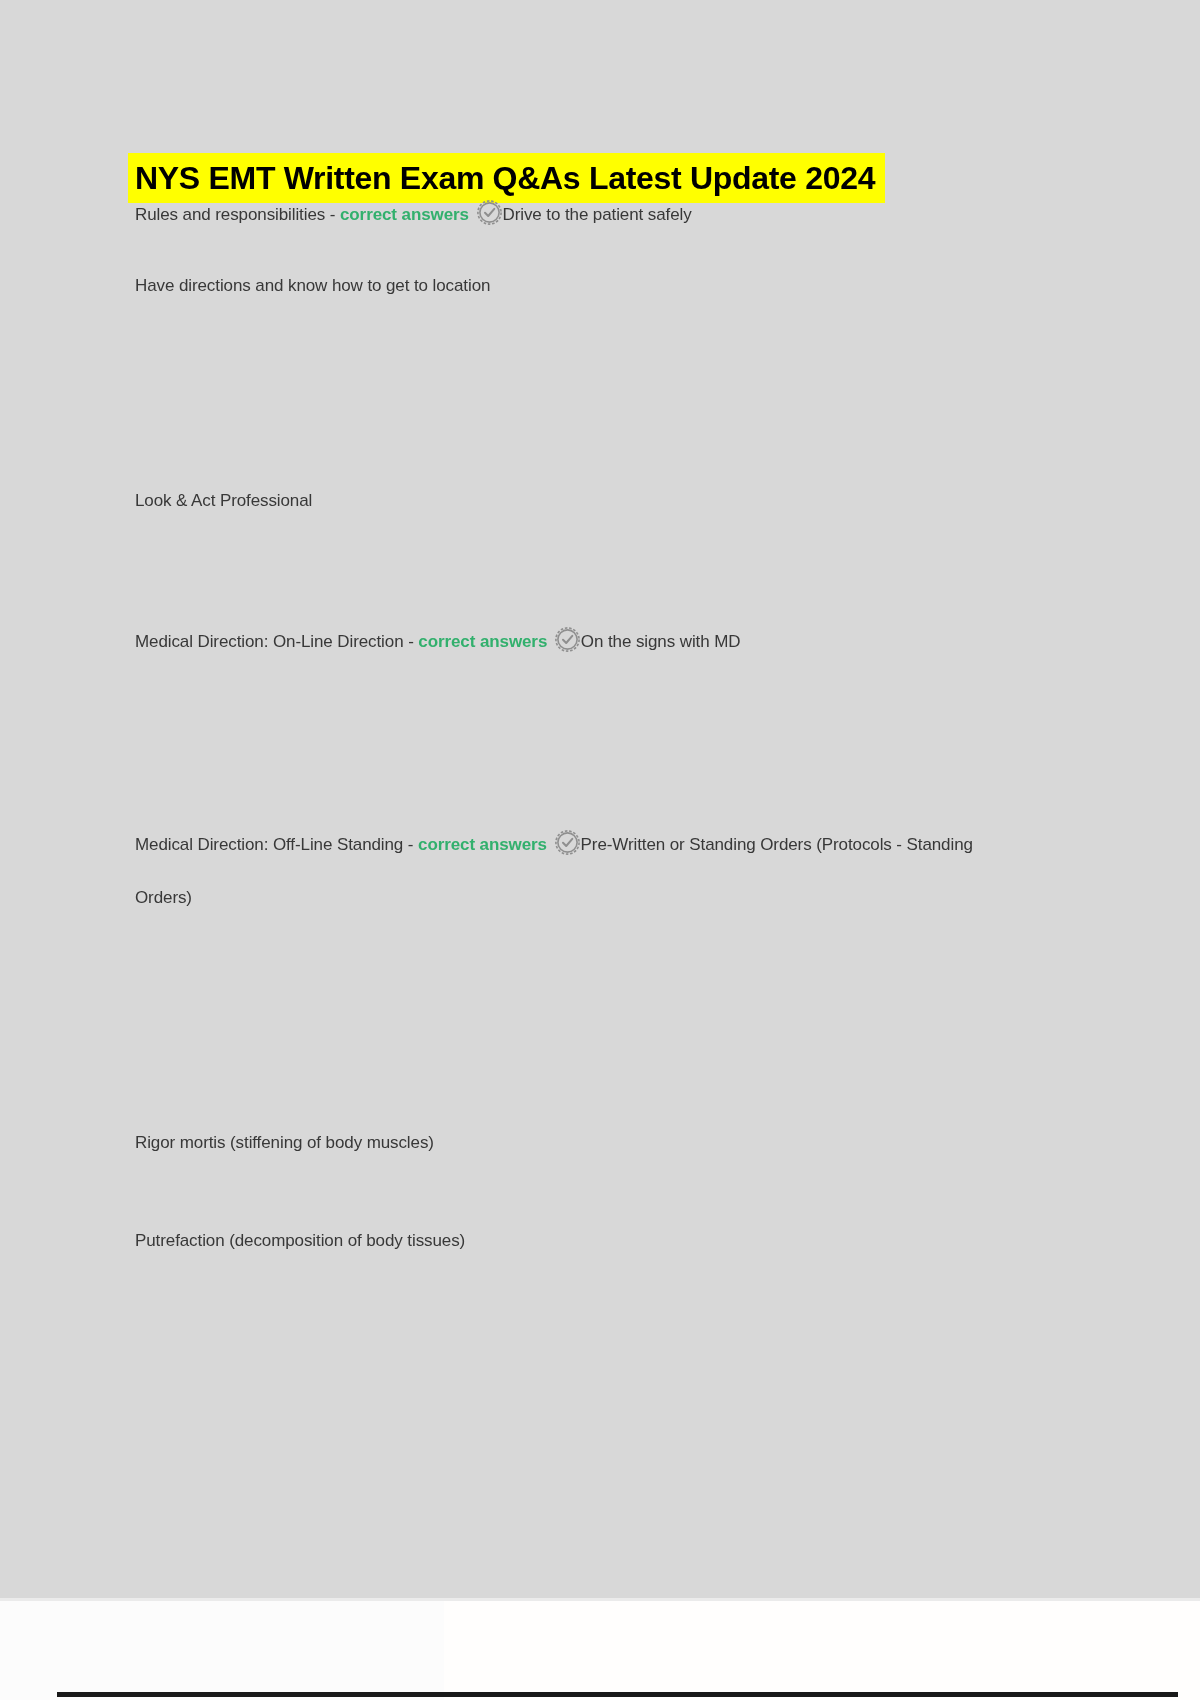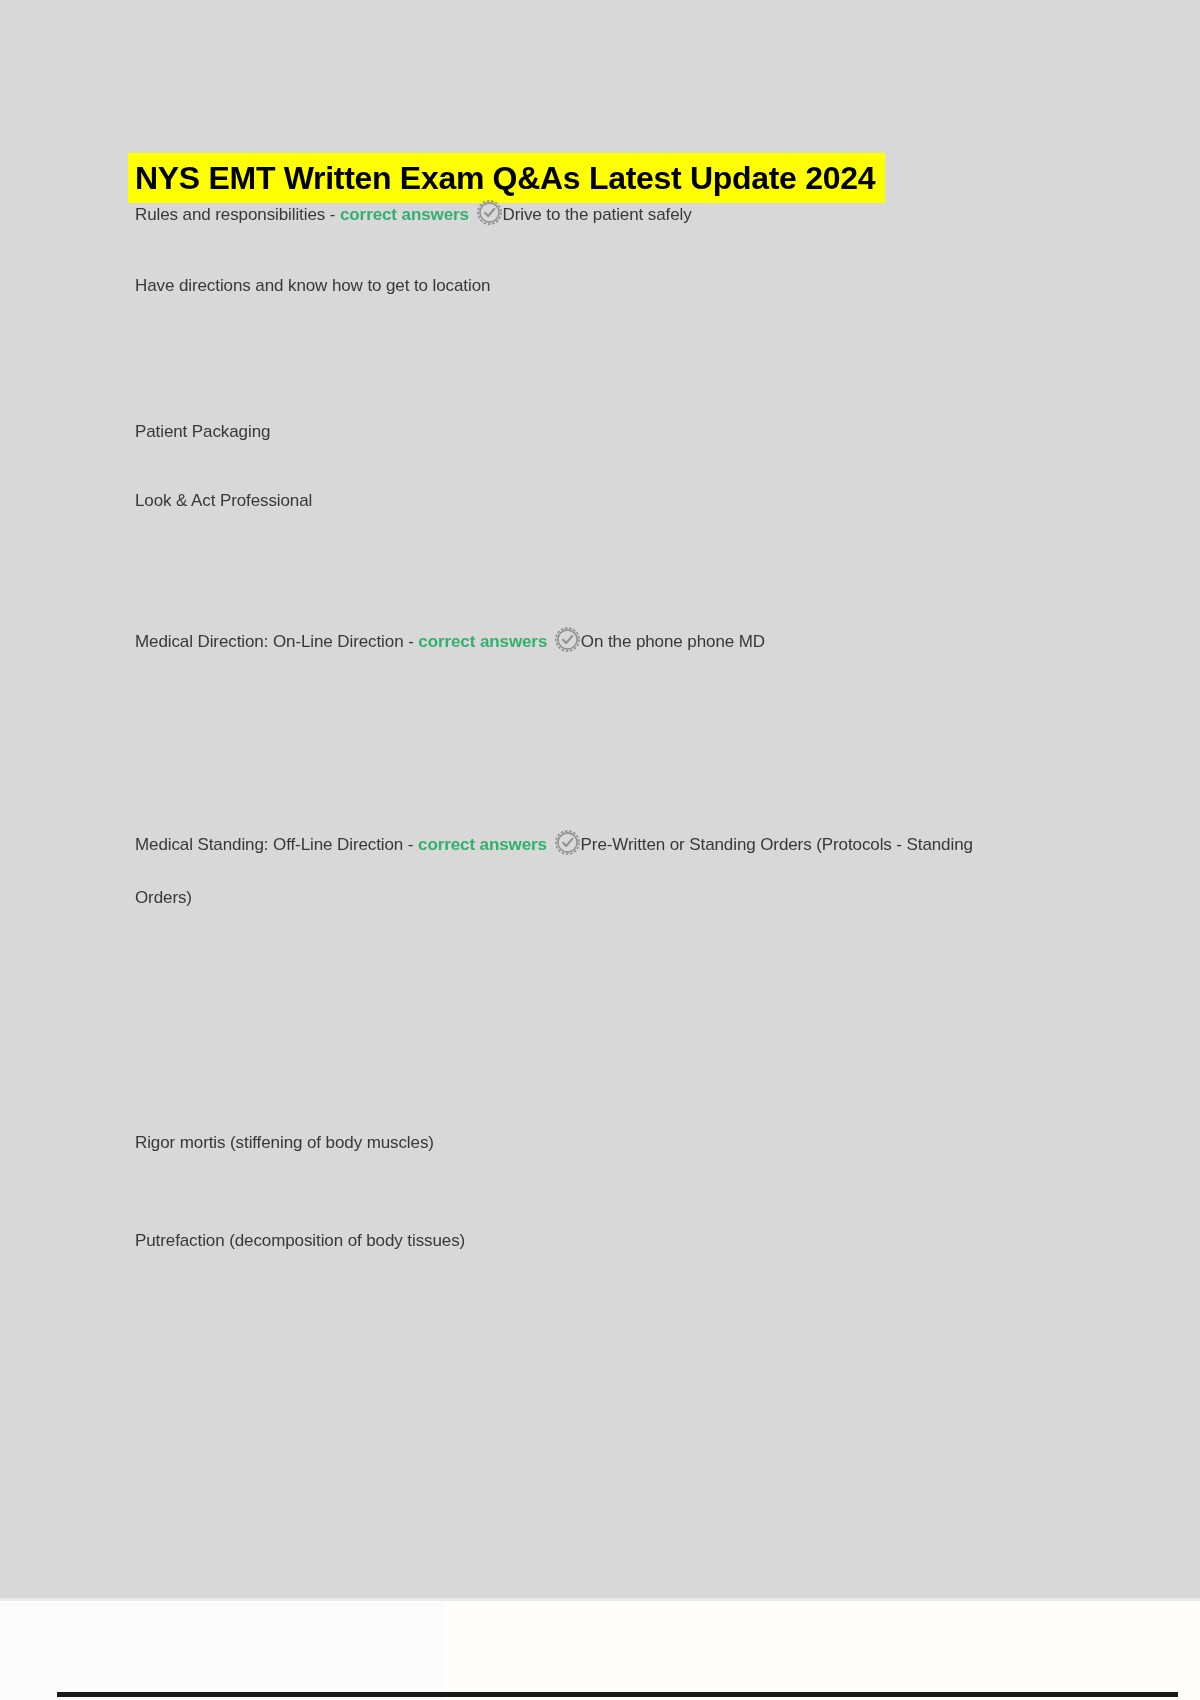--- a/index.html
+++ b/index.html
@@ -102,39 +102,36 @@
     <span class="check"><svg viewBox="0 0 27 27">
           <circle cx="13.5" cy="13.5" r="11.6" fill="none" stroke="#8f8f8f" stroke-width="1.6" stroke-dasharray="2.6 1.7"></circle>
           <circle cx="13.5" cy="13.5" r="9.6" fill="none" stroke="#8f8f8f" stroke-width="1.6"></circle>
           <path d="M9 13.8 L12.2 17 L18.3 9.8" fill="none" stroke="#8f8f8f" stroke-width="2" stroke-linecap="round" stroke-linejoin="round"></path>
         </svg></span><span>Drive to the patient safely</span>
   </div>
 
   <div class="tblock" style="top:259px">
     <span>Have directions and know how to get to location</span>
   </div>
-  <div class="tblock" style="top:405px">
-    <span>Patient Packaging</span>
-  </div>
   <div class="tblock" style="top:474px">
     <span>Look &amp; Act Professional</span>
   </div>
 
   <div class="tblock" style="top:615px">
     <span>Medical Direction: On-Line Direction -</span>
     <span class="green">correct answers</span>
     <span class="check"><svg viewBox="0 0 27 27">
           <circle cx="13.5" cy="13.5" r="11.6" fill="none" stroke="#8f8f8f" stroke-width="1.6" stroke-dasharray="2.6 1.7"></circle>
           <circle cx="13.5" cy="13.5" r="9.6" fill="none" stroke="#8f8f8f" stroke-width="1.6"></circle>
           <path d="M9 13.8 L12.2 17 L18.3 9.8" fill="none" stroke="#8f8f8f" stroke-width="2" stroke-linecap="round" stroke-linejoin="round"></path>
-        </svg></span><span>On the phone phone MD</span>
+        </svg></span><span>On the signs with MD</span>
   </div>
 
   <div class="tblock" style="top:818px">
-    <span>Medical Standing: Off-Line Direction -</span>
+    <span>Medical Direction: Off-Line Standing -</span>
     <span class="green">correct answers</span>
     <span class="check"><svg viewBox="0 0 27 27">
           <circle cx="13.5" cy="13.5" r="11.6" fill="none" stroke="#8f8f8f" stroke-width="1.6" stroke-dasharray="2.6 1.7"></circle>
           <circle cx="13.5" cy="13.5" r="9.6" fill="none" stroke="#8f8f8f" stroke-width="1.6"></circle>
           <path d="M9 13.8 L12.2 17 L18.3 9.8" fill="none" stroke="#8f8f8f" stroke-width="2" stroke-linecap="round" stroke-linejoin="round"></path>
         </svg></span><span>Pre-Written or Standing Orders (Protocols - Standing Orders)</span>
   </div>
 
 
   <div class="tblock" style="top:1116px">

